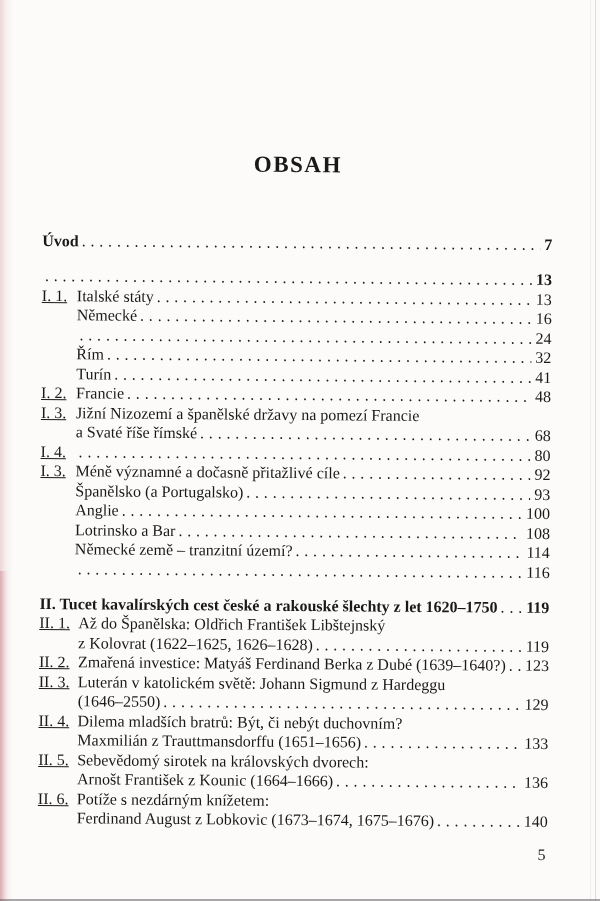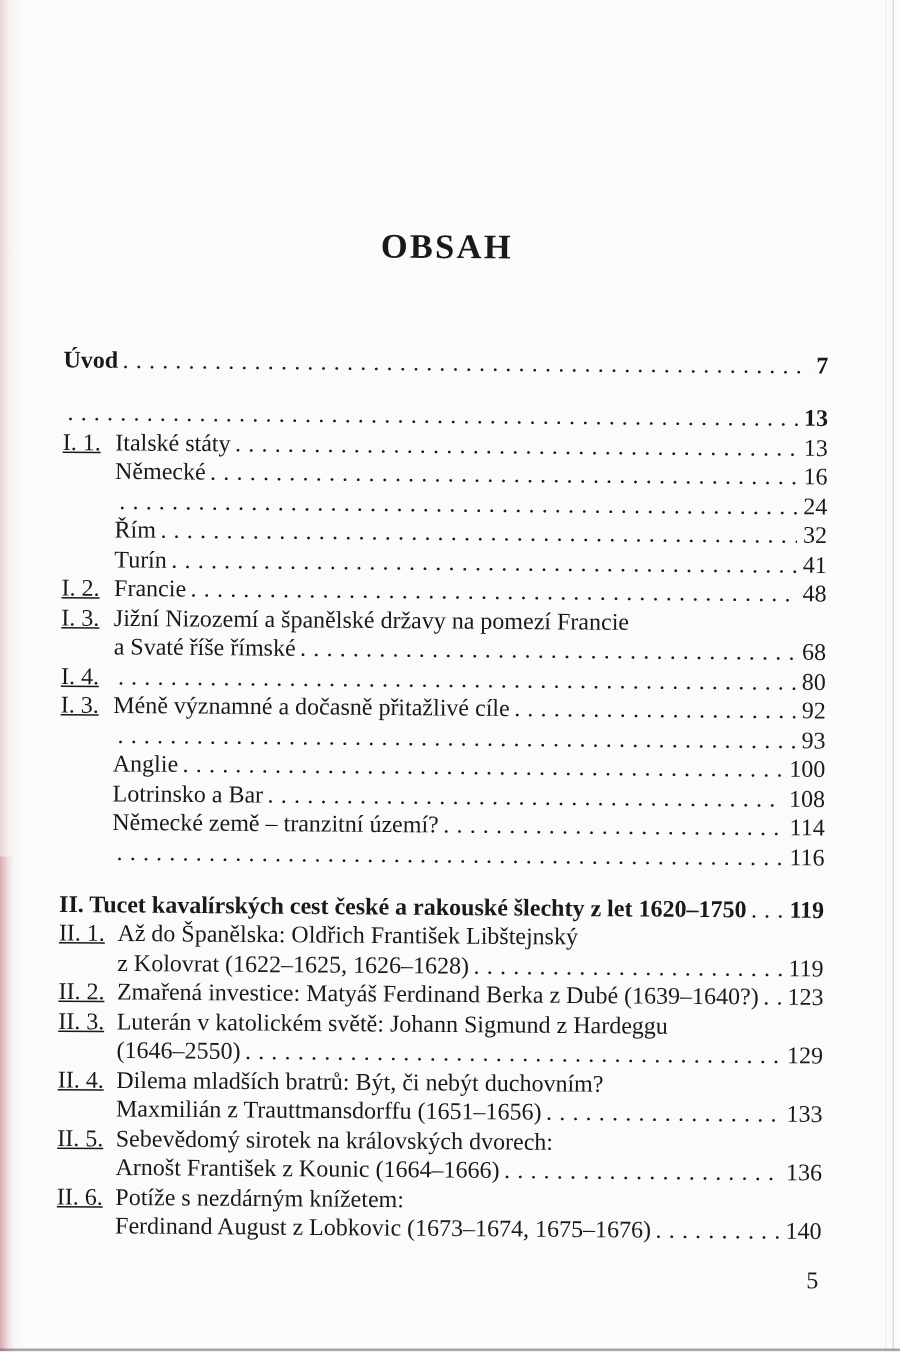--- a/index.html
+++ b/index.html
@@ -168,20 +168,21 @@
         <div class="entry" style="padding-left: 35px;">
           <span class="num">I. 3.</span>
           <div class="line">
             <span class="txt">Méně významné a dočasně přitažlivé cíle</span>
             <span class="leader">. . . . . . . . . . . . . . . . . . . . . . . . . . . . . . . . . . . . . . . . . . . . . . . . . . . . . . . . . . . . . . . . . . . . . . . . . . . . . . . . </span>
             <span class="pg">92</span>
           </div>
         </div>
         <div class="entry" style="padding-left: 35px;">
           <div class="line">
+            <span class="txt">Španělsko (a Portugalsko)</span>
             <span class="leader">. . . . . . . . . . . . . . . . . . . . . . . . . . . . . . . . . . . . . . . . . . . . . . . . . . . . . . . . . . . . . . . . . . . . . . . . . . . . . . . . </span>
             <span class="pg">93</span>
           </div>
         </div>
         <div class="entry" style="padding-left: 35px;">
           <div class="line">
             <span class="txt">Anglie</span>
             <span class="leader">. . . . . . . . . . . . . . . . . . . . . . . . . . . . . . . . . . . . . . . . . . . . . . . . . . . . . . . . . . . . . . . . . . . . . . . . . . . . . . . . </span>
             <span class="pg">100</span>
           </div>

